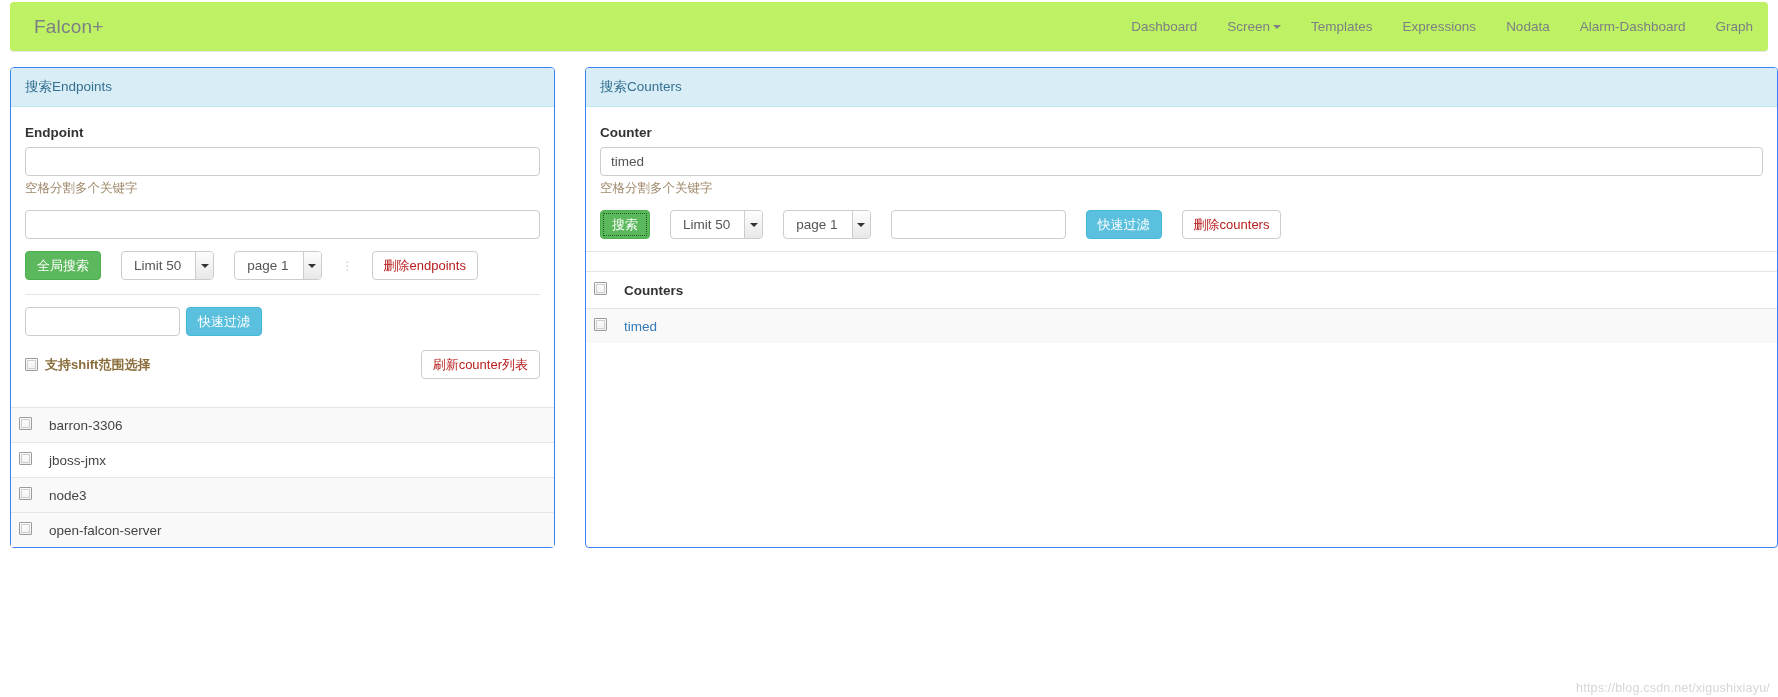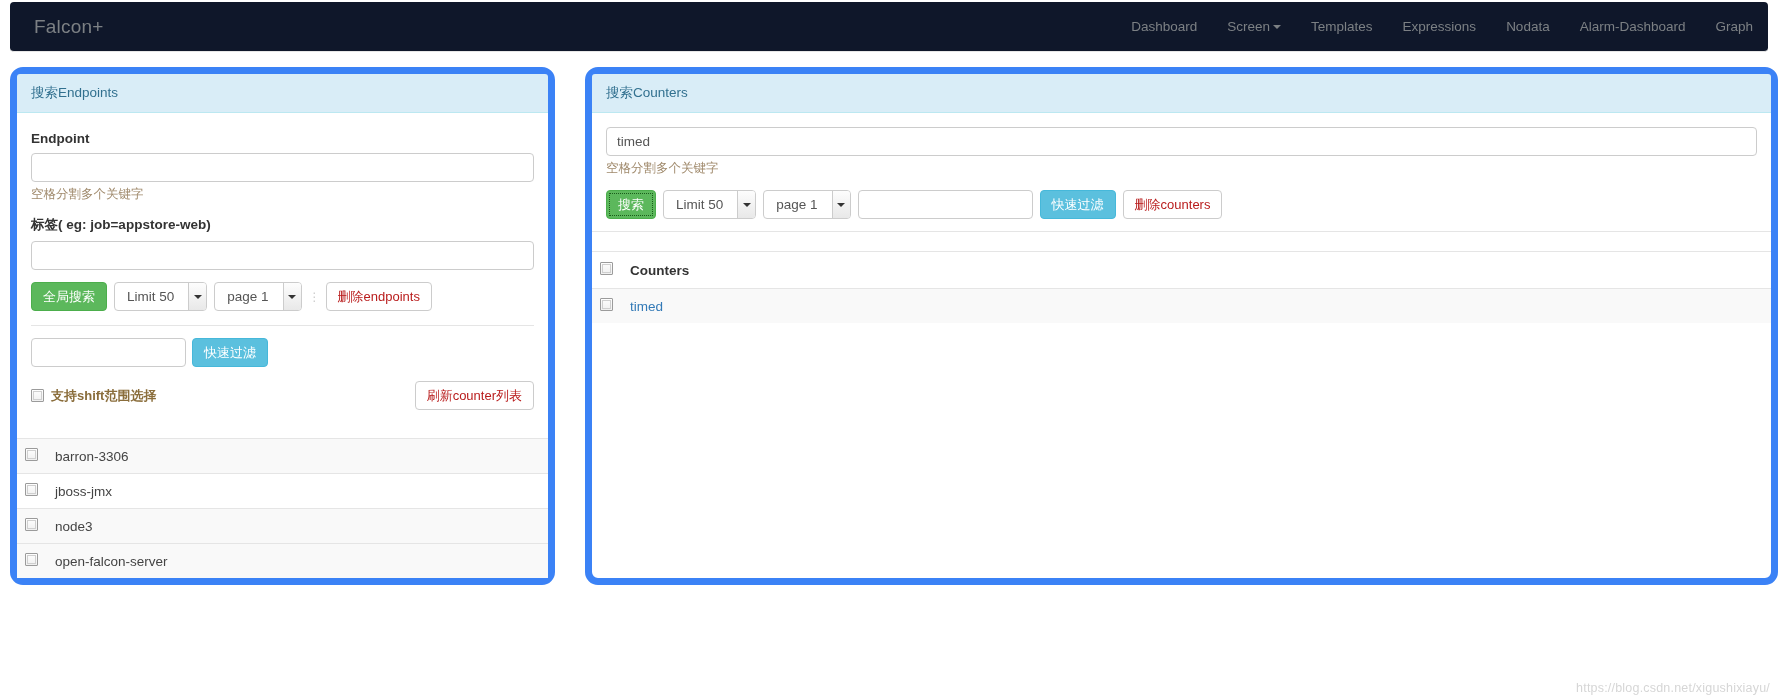--- a/index.html
+++ b/index.html
@@ -10,21 +10,21 @@
     font-family: "Liberation Sans", "DejaVu Sans", sans-serif;
     font-size: 13px;
     color: #333;
     overflow: hidden;
   }
 
   
   .navbar {
     position: relative;
     height: 50px;
-    background: #0f172a;
+    background: #bef264;
     border: 1px solid #e7e7e7;
     border-left: none;
     border-right: none;
     border-top: none;
     display: flex;
     align-items: center;
     padding: 0 0 0 14px;
     margin: 2px 10px 0 10px;
     border-radius: 4px;
   }
@@ -64,22 +64,22 @@
   .page {
     position: relative;
     padding: 15px 0 0 10px;
     display: flex;
     gap: 30px;
   }
 
   
   .panel {
     background: #fff;
-    border: 7px solid #3b82f6;
-    border-radius: 13px;
+    border: 1px solid #3b82f6;
+    border-radius: 4px;
   }
   .panel-left { width: 545px; flex: none; }
   .panel-right { width: 1193px; flex: none; }
   .panel-heading {
     background: #d9edf7;
     border-bottom: 1px solid #bce8f1;
     color: #31708f;
     padding: 10px 14px;
     font-size: 13.5px;
     border-radius: 3px 3px 0 0;
@@ -158,21 +158,21 @@
     border-left: 1px solid #ccc;
     background: linear-gradient(#fdfdfd, #e8e8e8);
   }
   .fake-select .fs-arrow i {
     display: block; width: 0; height: 0;
     border-top: 4px solid #333;
     border-left: 4px solid transparent;
     border-right: 4px solid transparent;
   }
 
-  .btn-row { display: flex; align-items: center; gap: 7px; margin-bottom: 12px; }
+  .btn-row { display: flex; align-items: center; gap: 20px; margin-bottom: 12px; }
   .sep-dots {
     width: 10px; text-align: center; color: #ccc;
     font-size: 12px; letter-spacing: 0; line-height: 1;
   }
 
   .hr-line { border: none; border-top: 1px solid #e5e5e5; margin: 14px 0 12px 0; }
 
   
   .filter-row { display: flex; align-items: center; gap: 6px; margin-bottom: 14px; }
   .filter-row .form-control { width: 155px; }
@@ -281,21 +281,20 @@
 <div class="page">
 
   <div class="panel panel-left">
     <div class="panel-heading">搜索Endpoints</div>
     <div class="panel-body">
 
       <label class="form-label">Endpoint</label>
       <input class="form-control" type="text" value="" style="">
       <span class="help-text">空格分割多个关键字</span>
 
-      <label class="form-label">标签( eg: job=appstore-web)</label>
       <input class="form-control" type="text" value="" style="">
 
       <div style="height:12px"></div>
 
       <div class="btn-row">
         <button class="btn btn-success">全局搜索</button>
         <div class="fake-select">
           <span class="fs-text">Limit 50</span>
           <span class="fs-arrow">
               <i></i>
@@ -349,20 +348,21 @@
         </table>
       </div>
 
     </div>
   </div>
 
   <div class="panel panel-right">
     <div class="panel-heading">搜索Counters</div>
     <div class="panel-body">
 
+      <label class="form-label">Counter</label>
       <input class="form-control" type="text" value="timed" style="">
       <span class="help-text">空格分割多个关键字</span>
 
       <div class="btn-row">
         <button class="btn btn-success btn-focus-dotted">搜索</button>
         <div class="fake-select">
           <span class="fs-text">Limit 50</span>
           <span class="fs-arrow">
               <i></i>
             </span>

